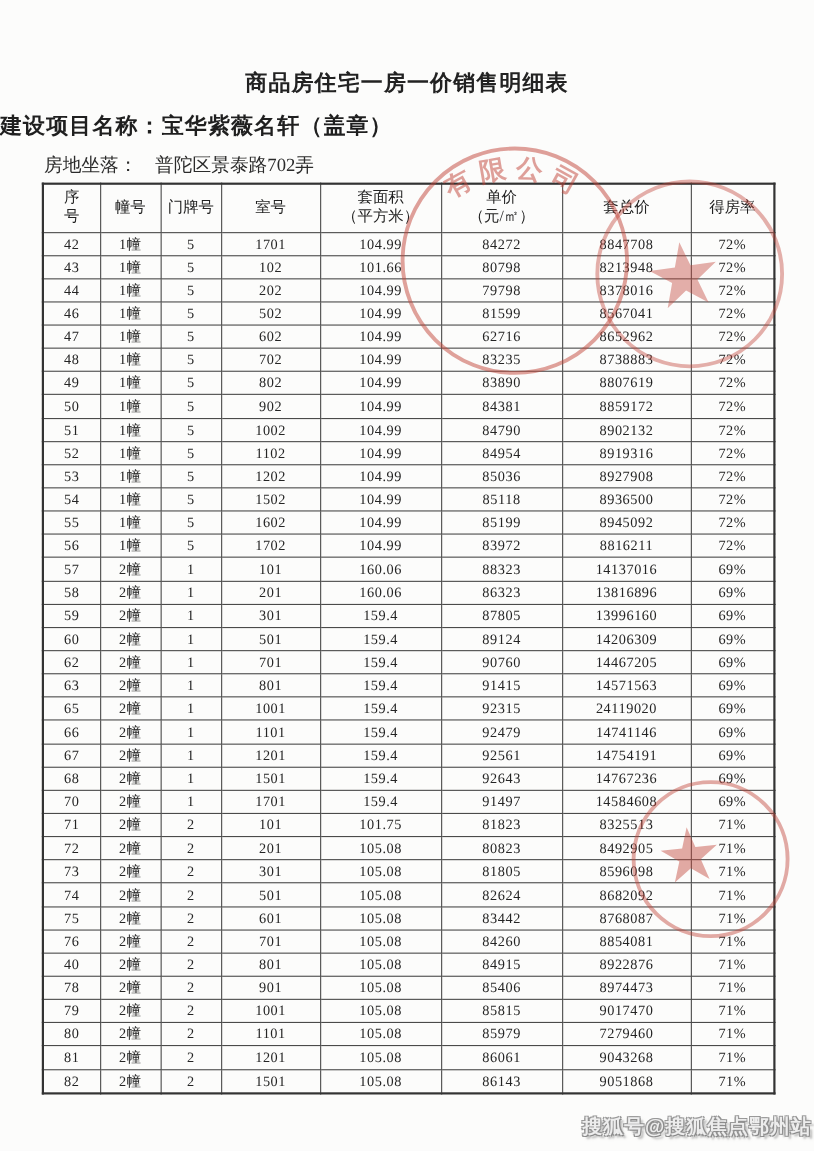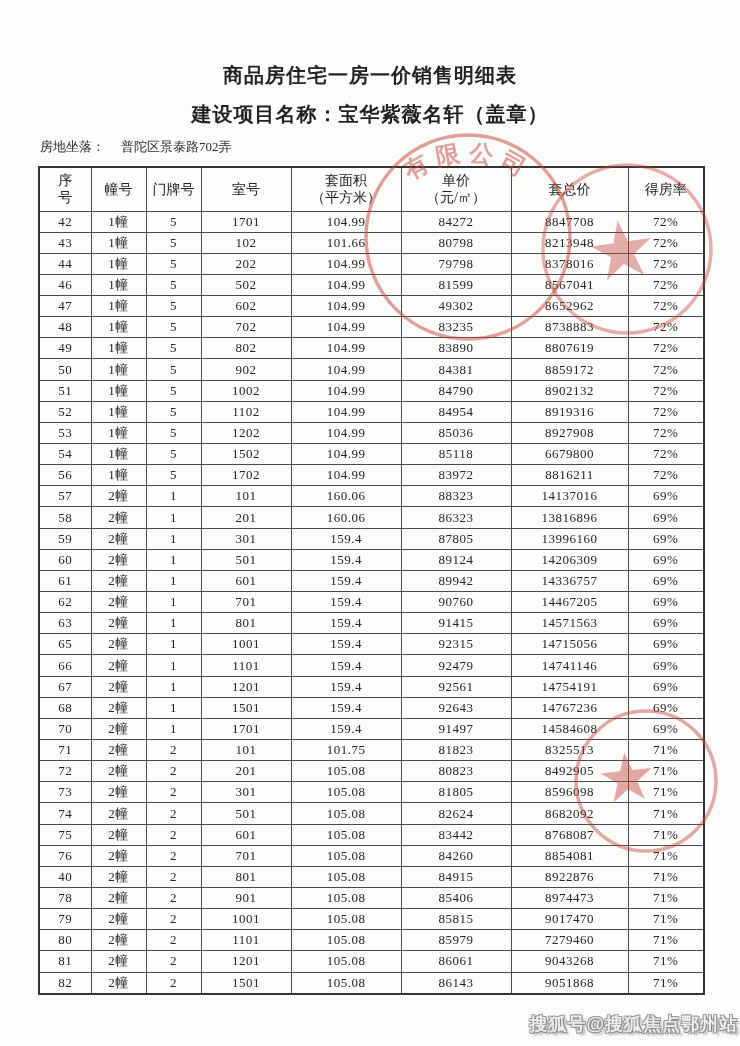--- a/index.html
+++ b/index.html
@@ -2,22 +2,22 @@
 <html><head>
 <meta charset="utf-8">
 <style>
   html,body{margin:0;padding:0;}
   body{width:740px;height:1046px;overflow:hidden;background:#fbfbfa;
        font-family:"Liberation Serif","DejaVu Serif",serif;color:#2b2b2b;}
   .page{position:relative;width:740px;height:1046px;background:#fcfcfb;}
   .doc-title{position:absolute;top:62px;left:0;width:100%;margin:0;
        text-align:center;font-size:20px;font-weight:bold;letter-spacing:1px;color:#222;}
   .doc-subtitle{position:absolute;top:101px;left:0;width:100%;margin:0;
-       text-align:center;font-size:20px;font-weight:bold;letter-spacing:1px;color:#1f1f1f;}
-  .addr-line{position:absolute;top:138px;left:40px;font-size:13px;color:#2b2b2b;}
+       font-size:20px;font-weight:bold;letter-spacing:1px;color:#1f1f1f;}
+  .addr-line{position:absolute;top:138px;left:40px;font-size:17px;color:#2b2b2b;}
   .addr-line .val{margin-left:16px;}
   table.price-table{position:absolute;top:166px;left:38px;width:665px;height:829px;
        border-collapse:collapse;table-layout:fixed;background:transparent;}
   table.price-table,
   table.price-table th,
   table.price-table td{border:1px solid #4a4a4a;}
   table.price-table{border:2px solid #333;}
   table.price-table th{font-weight:normal;font-size:14px;line-height:1.25;
        white-space:pre-line;text-align:center;vertical-align:middle;padding:1px 0;color:#222;}
   table.price-table thead tr{height:44px;}
@@ -108,21 +108,21 @@
           <td>81599</td>
           <td>8567041</td>
           <td>72%</td>
         </tr>
         <tr>
           <td>47</td>
           <td>1幢</td>
           <td>5</td>
           <td>602</td>
           <td>104.99</td>
-          <td>49302</td>
+          <td>62716</td>
           <td>8652962</td>
           <td>72%</td>
         </tr>
         <tr>
           <td>48</td>
           <td>1幢</td>
           <td>5</td>
           <td>702</td>
           <td>104.99</td>
           <td>83235</td>
@@ -179,21 +179,31 @@
           <td>8927908</td>
           <td>72%</td>
         </tr>
         <tr>
           <td>54</td>
           <td>1幢</td>
           <td>5</td>
           <td>1502</td>
           <td>104.99</td>
           <td>85118</td>
-          <td>6679800</td>
+          <td>8936500</td>
+          <td>72%</td>
+        </tr>
+        <tr>
+          <td>55</td>
+          <td>1幢</td>
+          <td>5</td>
+          <td>1602</td>
+          <td>104.99</td>
+          <td>85199</td>
+          <td>8945092</td>
           <td>72%</td>
         </tr>
         <tr>
           <td>56</td>
           <td>1幢</td>
           <td>5</td>
           <td>1702</td>
           <td>104.99</td>
           <td>83972</td>
           <td>8816211</td>
@@ -233,30 +243,20 @@
           <td>60</td>
           <td>2幢</td>
           <td>1</td>
           <td>501</td>
           <td>159.4</td>
           <td>89124</td>
           <td>14206309</td>
           <td>69%</td>
         </tr>
         <tr>
-          <td>61</td>
-          <td>2幢</td>
-          <td>1</td>
-          <td>601</td>
-          <td>159.4</td>
-          <td>89942</td>
-          <td>14336757</td>
-          <td>69%</td>
-        </tr>
-        <tr>
           <td>62</td>
           <td>2幢</td>
           <td>1</td>
           <td>701</td>
           <td>159.4</td>
           <td>90760</td>
           <td>14467205</td>
           <td>69%</td>
         </tr>
         <tr>
@@ -269,21 +269,21 @@
           <td>14571563</td>
           <td>69%</td>
         </tr>
         <tr>
           <td>65</td>
           <td>2幢</td>
           <td>1</td>
           <td>1001</td>
           <td>159.4</td>
           <td>92315</td>
-          <td>14715056</td>
+          <td>24119020</td>
           <td>69%</td>
         </tr>
         <tr>
           <td>66</td>
           <td>2幢</td>
           <td>1</td>
           <td>1101</td>
           <td>159.4</td>
           <td>92479</td>
           <td>14741146</td>

